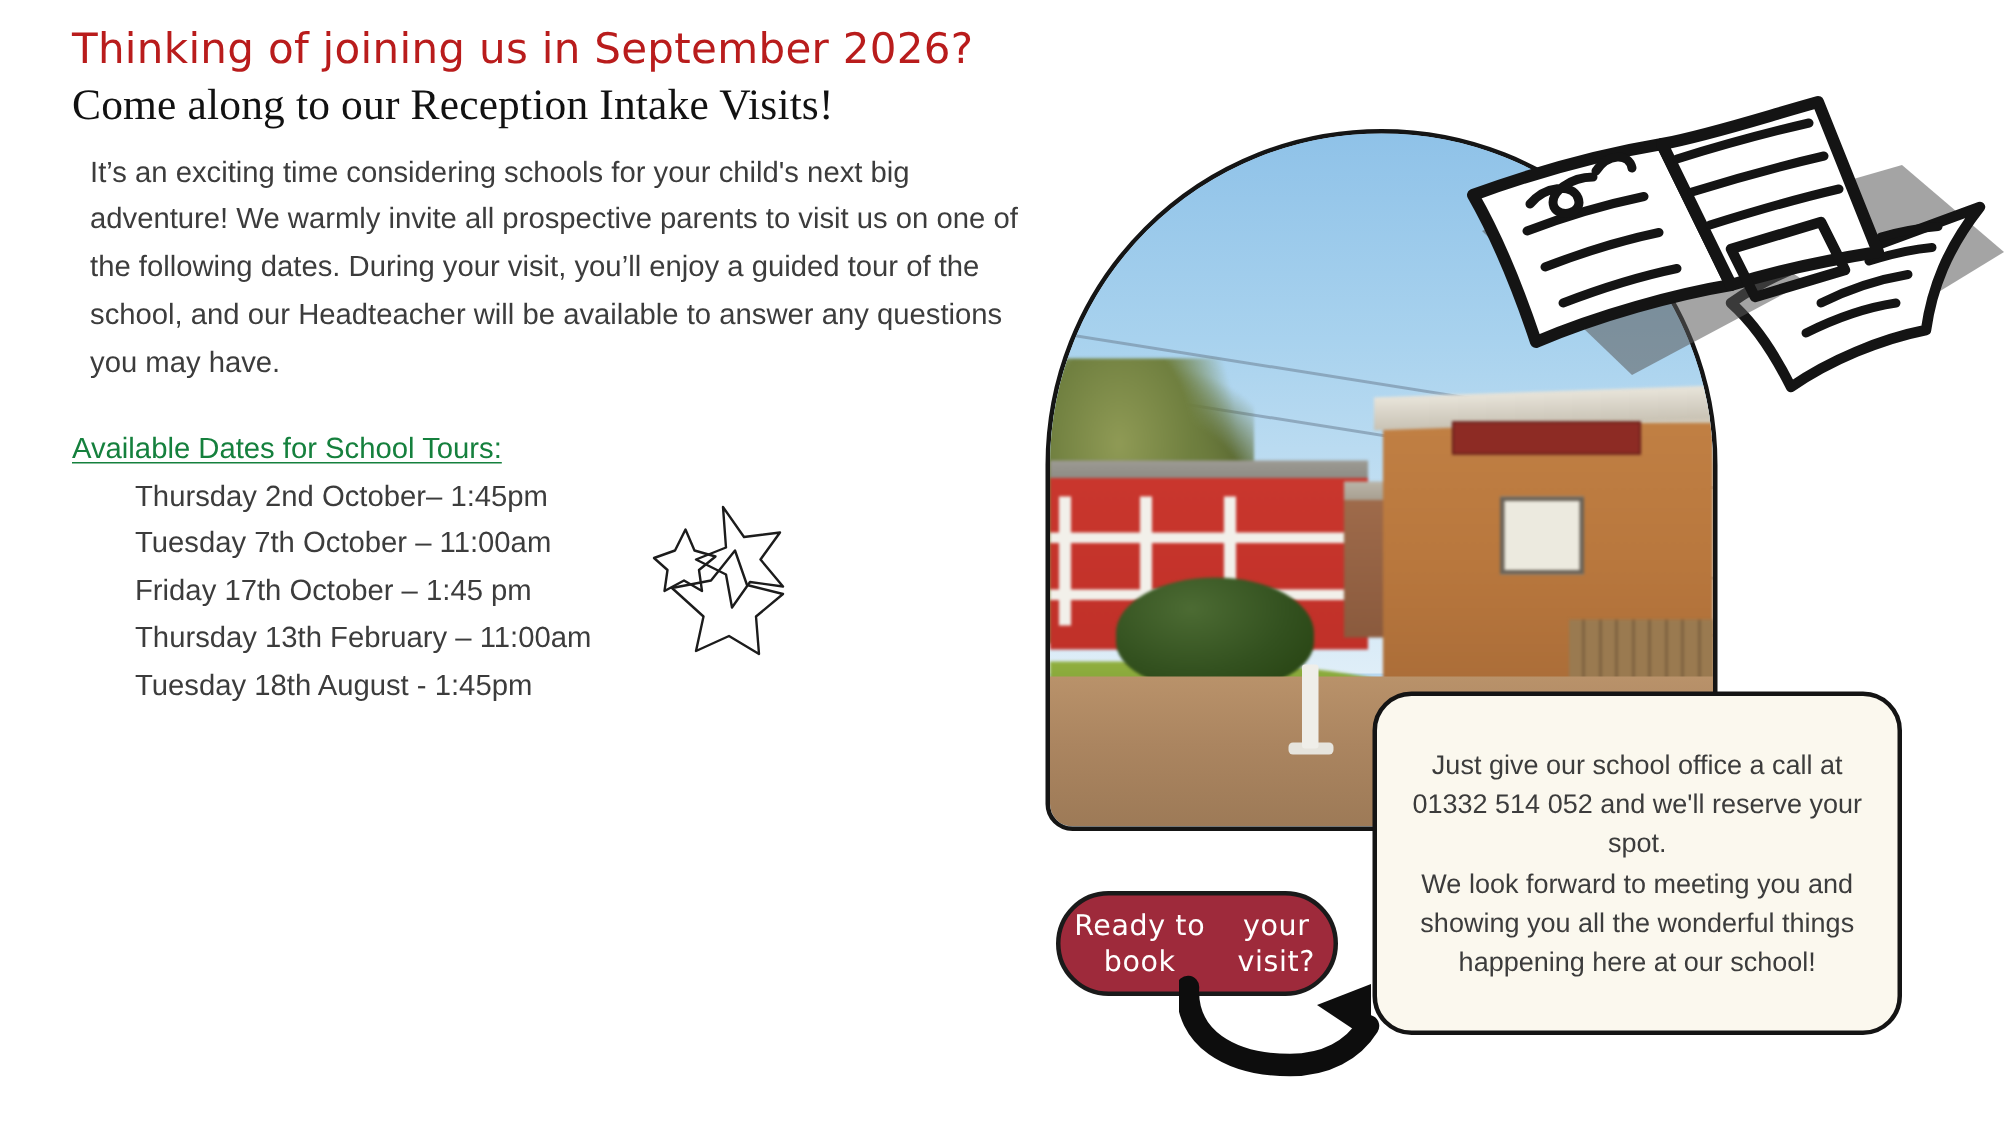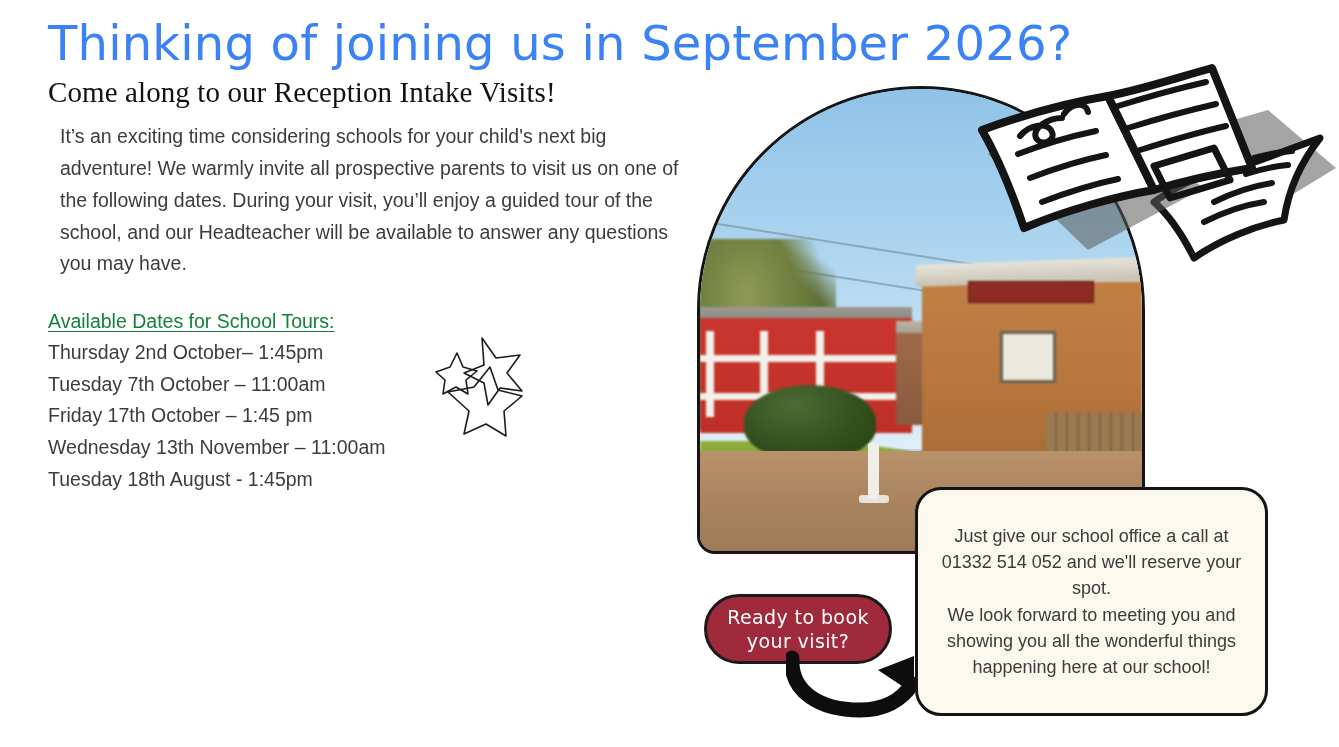--- a/index.html
+++ b/index.html
@@ -22,24 +22,24 @@
 
   
   .left-col {
     position: absolute;
     left: 48px;
     top: 18px;
     width: 640px;
   }
   .headline {
     font-family: "DejaVu Sans", sans-serif;
-    font-size: 48px;
+    font-size: 28px;
     line-height: 1.08;
     font-weight: 400;
-    color: #3b82f6;
+    color: #b91c1c;
     letter-spacing: 0.2px;
     margin: 0 0 2px 0;
     white-space: nowrap;
   }
   .subhead {
     font-family: Liberation Serif, serif;
     font-size: 29px;
     line-height: 1.15;
     font-weight: 400;
     color: #111111;
@@ -62,20 +62,21 @@
     line-height: 1.6;
     color: #15803d;
     text-decoration: underline;
     text-underline-offset: 3px;
   }
   .date-line {
     font-size: 19.5px;
     line-height: 1.62;
     color: #3c3c3c;
     white-space: nowrap;
+    margin-left: 42px;
   }
   .outro {
     margin-top: 26px;
     font-size: 19.5px;
     line-height: 1.63;
     color: #3c3c3c;
     width: 625px;
   }
 
   
@@ -197,21 +198,21 @@
     position: absolute;
     left: 704px;
     top: 594px;
     width: 188px;
     height: 70px;
     background: #9e2a3b;
     border: 3px solid #1a1a1a;
     border-radius: 38px;
     box-sizing: border-box;
     display: flex;
-    flex-direction: column;
+    flex-direction: row;
     align-items: center;
     justify-content: center;
     font-family: "DejaVu Sans", sans-serif;
     color: #ffffff;
     font-size: 19px;
     line-height: 1.28;
     text-align: center;
     letter-spacing: 0.4px;
     cursor: pointer;
   }
@@ -222,21 +223,21 @@
     left: 786px;
     top: 648px;
     width: 148px;
     height: 84px;
   }
 
   
   .callout {
     position: absolute;
     left: 915px;
-    top: 487px;
+    top: 461px;
     width: 353px;
     height: 229px;
     background: #fbf8ee;
     border: 3px solid #141414;
     border-radius: 26px;
     box-sizing: border-box;
     display: flex;
     align-items: center;
     justify-content: center;
     padding: 10px 22px;
@@ -260,21 +261,21 @@
 
     <h2 class="subhead">Come along to our Reception Intake Visits!</h2>
 
     <p class="intro">It’s an exciting time considering schools for your child's next big adventure! We warmly invite all prospective parents to visit us on one of the following dates. During your visit, you’ll enjoy a guided tour of the school, and our Headteacher will be available to answer any questions you may have.</p>
 
     <div class="dates-block">
       <div class="dates-heading">Available Dates for School Tours:</div>
       <div class="date-line">Thursday 2nd October– 1:45pm</div>
       <div class="date-line">Tuesday 7th October – 11:00am</div>
       <div class="date-line">Friday 17th October – 1:45 pm</div>
-      <div class="date-line">Wednesday 13th November – 11:00am</div>
+      <div class="date-line">Thursday 13th February – 11:00am</div>
       <div class="date-line">Tuesday 18th August - 1:45pm</div>
     </div>
 
   </div>
 
   <div class="stars-doodle">
     <svg viewBox="0 0 130 115" width="130" height="115" aria-hidden="true">
       <g fill="none" stroke="#1c1c1c" stroke-width="1.6" stroke-linejoin="round">
         <path d="M24 46 L38 41 L45 27 L51 41 L65 45 L54 54 L56 68 L44 61 L31 68 L33 54 Z"></path>
         <path d="M70 12 L84 32 L108 29 L95 47 L110 65 L88 62 L76 79 L72 57 L52 47 L72 39 Z"></path>

